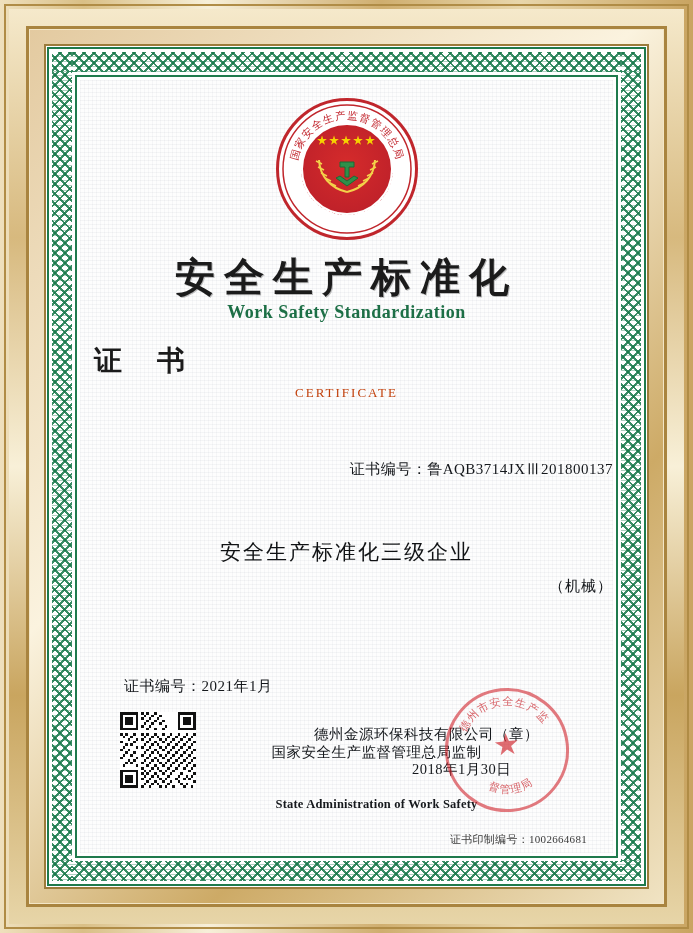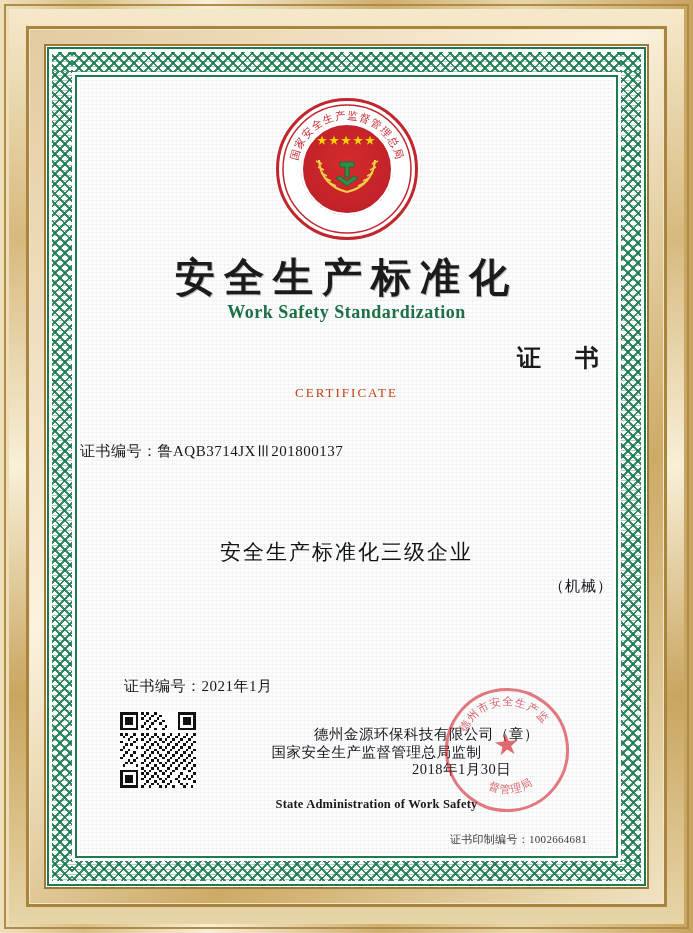--- a/index.html
+++ b/index.html
@@ -138,34 +138,34 @@
     text-shadow:1px 1px 0 rgba(0,0,0,.25);
   }
   .title-en{
     position:absolute;left:0;right:0;top:222px;
     text-align:center;
     font-size:18px;font-weight:bold;letter-spacing:.5px;
     color:#1d6f46;
   }
   .subtitle-cn{
     position:absolute;left:0;right:0;top:262px;
-    text-align:right;
-    font-size:24px;font-weight:bold;letter-spacing:14px;
+    text-align:left;
+    font-size:28px;font-weight:bold;letter-spacing:14px;
     color:#1b1b1b;text-indent:14px;
   }
   .subtitle-en{
     position:absolute;left:0;right:0;top:305px;
     text-align:center;
     font-size:13px;letter-spacing:2px;color:#c2410c;
   }
 
   
   .field-no{
-    position:absolute;left:0;right:0;top:362px;
-    text-align:left;font-size:15px;color:#15181c;letter-spacing:.5px;
+    position:absolute;left:0;right:0;top:380px;
+    text-align:right;font-size:15px;color:#15181c;letter-spacing:.5px;
   }
   .field-company{
     position:absolute;left:0;right:0;top:406px;
     text-align:center;font-size:15.5px;color:#15181c;letter-spacing:1px;
   }
   .field-grade{
     position:absolute;left:0;right:0;top:458px;
     text-align:center;font-size:21px;font-weight:normal;color:#101214;letter-spacing:2px;
   }
   .field-category{

